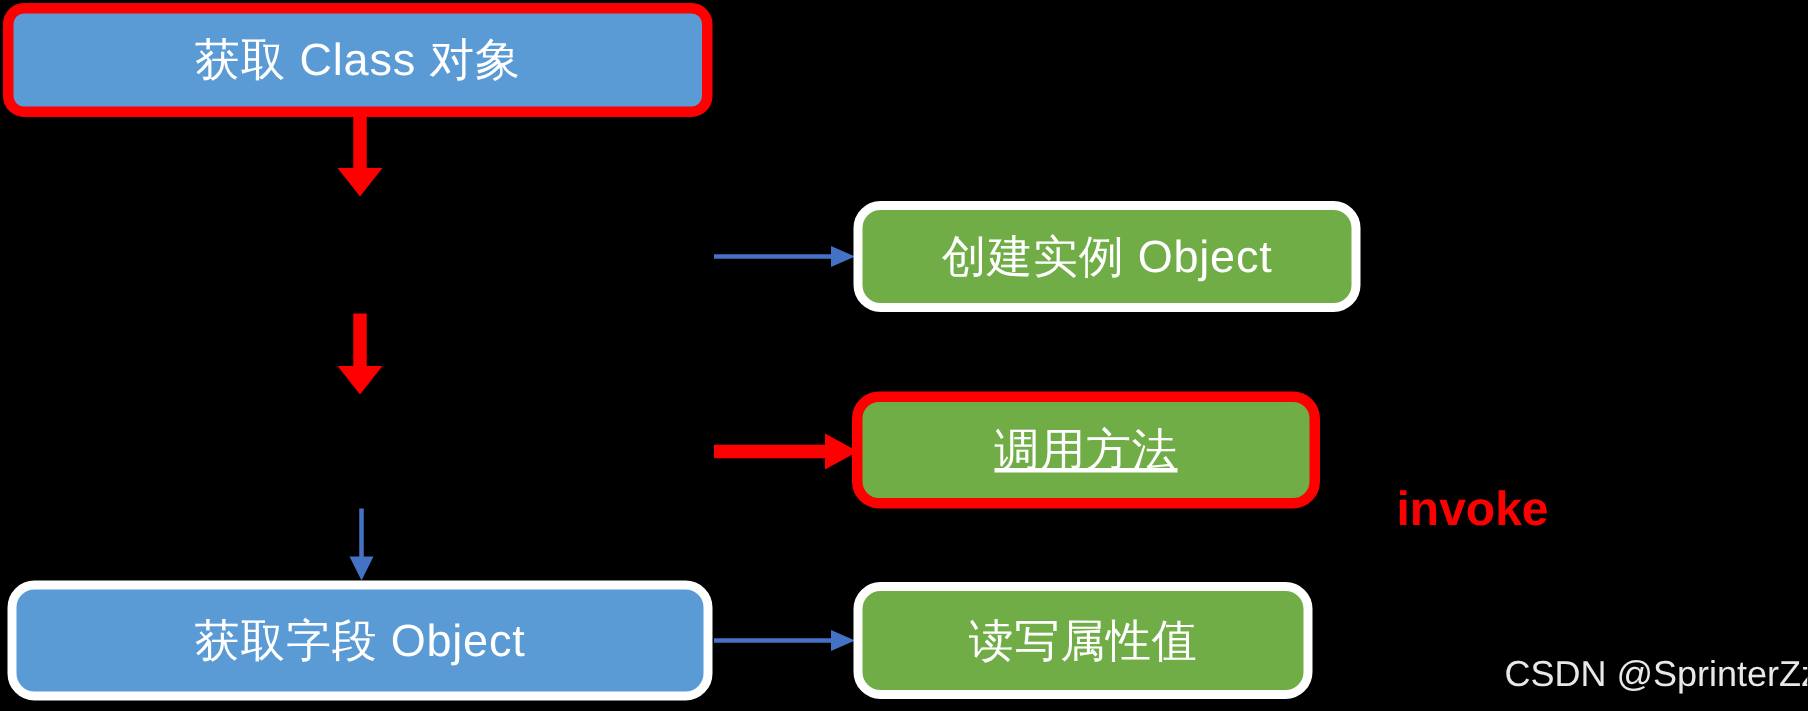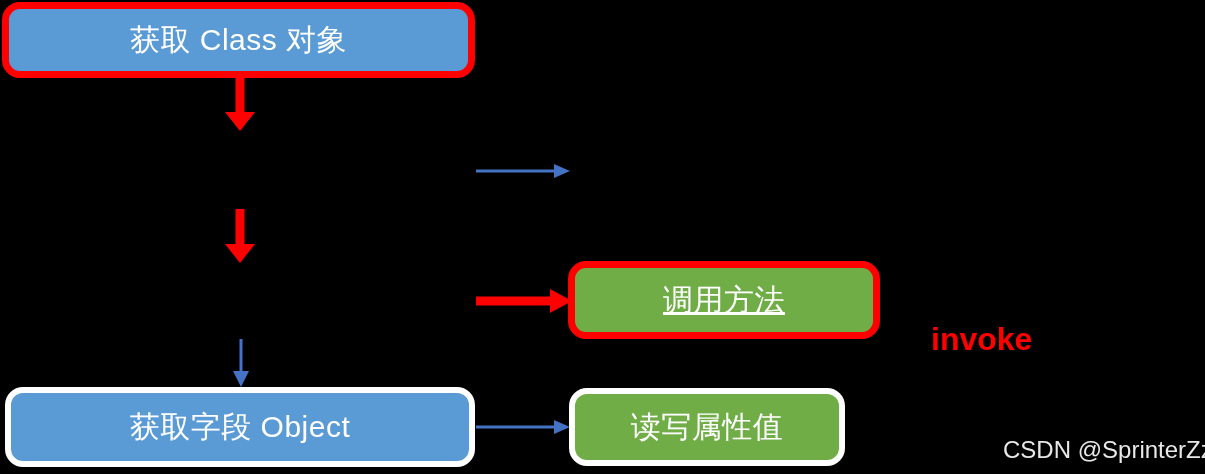--- a/index.html
+++ b/index.html
@@ -65,39 +65,42 @@
     color: #e8e8e8;
     white-space: nowrap;
     font-size: 24px;
   }
 </style>
 </head>
 <body>
 
 <div id="canvas">
 
-  <div class="node node-blue ring-red" style="left:2px; top:2px; width:473px; height:76px; font-size:30px;">
+  <div class="node node-blue ring-red" style="left:2px; top:2px; width:473px; height:76px; font-size:30px;border-radius:14px;">
     <span class="node-label">获取 Class 对象</span>
   </div>
 
   <div class="arrow" style="left:222px; top:78px;">
     <svg width="36" height="54" viewBox="0 0 36 54">
       <line x1="18" y1="0" x2="18" y2="38" stroke="#fe0000" stroke-width="9"></line>
       <polygon points="3,34 33,34 18,53" fill="#fe0000"></polygon>
     </svg>
   </div>
 
 
   <div class="arrow" style="left:476px; top:160px;">
     <svg width="96" height="22" viewBox="0 0 96 22">
       <line x1="0" y1="11" x2="80" y2="11" stroke="#4472c4" stroke-width="3"></line>
       <polygon points="78,4 78,18 94,11" fill="#4472c4"></polygon>
     </svg>
   </div>
 
+  <div class="node node-green ring-white" style="left:569px; top:134px; width:338px; height:74px; font-size:30px;">
+    <span class="node-label">创建实例 Object</span>
+  </div>
 
   <div class="arrow" style="left:222px; top:209px;">
     <svg width="36" height="55" viewBox="0 0 36 55">
       <line x1="18" y1="0" x2="18" y2="39" stroke="#fe0000" stroke-width="9"></line>
       <polygon points="3,35 33,35 18,54" fill="#fe0000"></polygon>
     </svg>
   </div>
 
 
   <div class="arrow" style="left:476px; top:286px;">
@@ -124,19 +127,19 @@
     <span class="node-label">获取字段 Object</span>
   </div>
 
   <div class="arrow" style="left:476px; top:416px;">
     <svg width="96" height="22" viewBox="0 0 96 22">
       <line x1="0" y1="11" x2="80" y2="11" stroke="#4472c4" stroke-width="3"></line>
       <polygon points="78,4 78,18 94,11" fill="#4472c4"></polygon>
     </svg>
   </div>
 
-  <div class="node node-green ring-white" style="left:569px; top:388px; width:276px; height:78px; font-size:30px;">
+  <div class="node node-green ring-white" style="left:569px; top:388px; width:306px; height:78px; font-size:30px;">
     <span class="node-label">读写属性值</span>
   </div>
 
   <div class="watermark" style="left:1003px; top:436px;">CSDN @SprinterZz</div>
 
 </div>
 
 </body></html>

